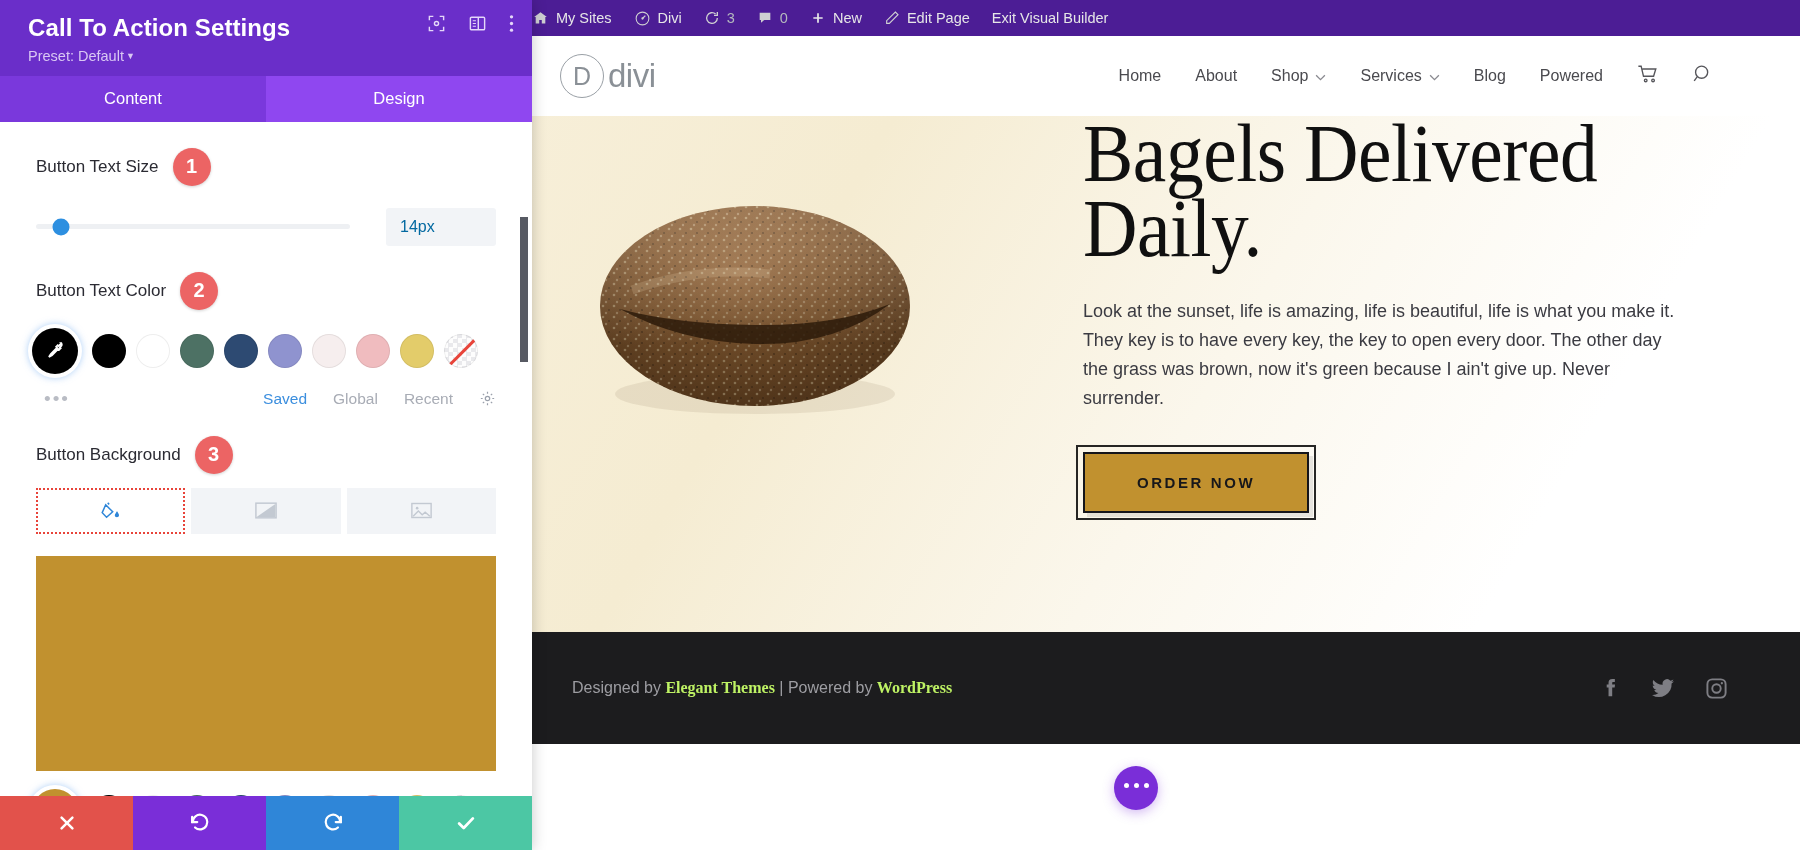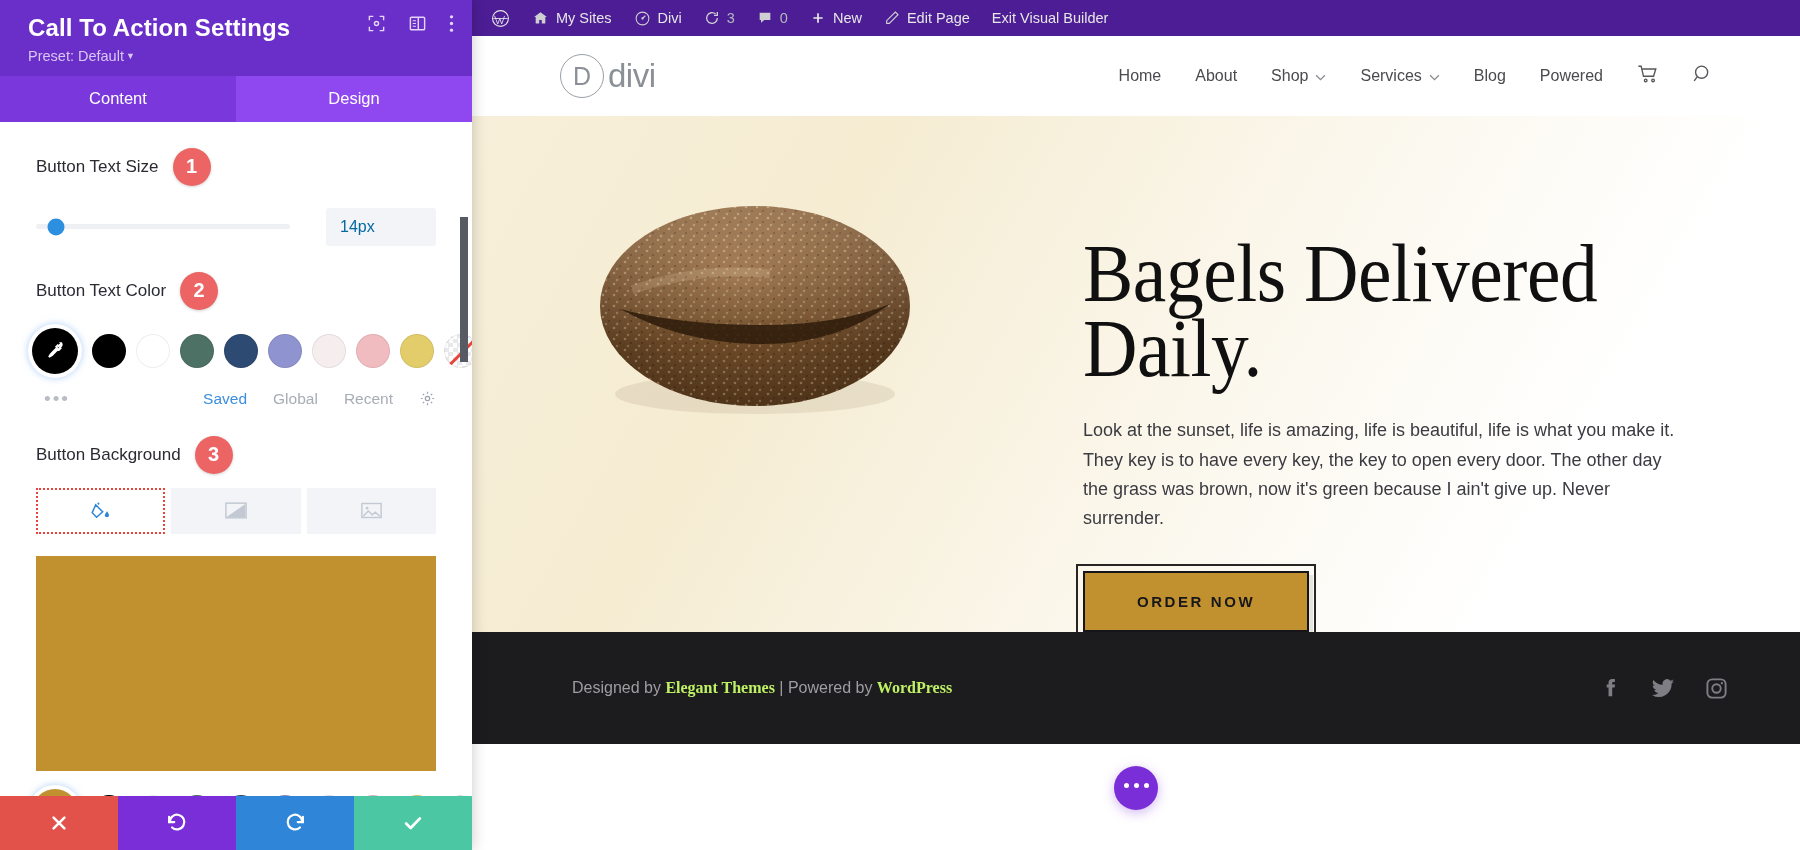--- a/index.html
+++ b/index.html
@@ -7,21 +7,21 @@
     width: 1800px; height: 850px;
     overflow: hidden;
     font-family: "Liberation Sans", sans-serif;
     background: #fff;
   }
   #app { position: relative; width: 1800px; height: 850px; }
 
   
   #settings-panel {
     position: absolute; left: 0; top: 0;
-    width: 472px; height: 850px;
+    width: 532px; height: 850px;
     background: #fff;
     display: flex; flex-direction: column;
     z-index: 40;
     box-shadow: 0 0 14px rgba(0,0,0,.22);
   }
   .panel-header {
     background: #6a2ec9;
     padding: 14px 20px 12px 28px;
     position: relative;
   }
@@ -240,21 +240,21 @@
     cursor: pointer; display: flex; align-items: center; gap: 7px;
     white-space: nowrap;
   }
   .nav-caret { font-size: 10px; color: #8a8a90; position: relative; top: 1px;}
   .nav-icon { padding: 0 16px; cursor: pointer; color: #55555a; display: flex; align-items:center;}
 
   
   #hero {
     height: 516px; position: relative; overflow: hidden;
     background: linear-gradient(120deg,#f7efd9 0%, #f5ecd2 26%, #fbf7ec 55%, #ffffff 80%);
-    display: flex; align-items: flex-end;
+    display: flex; align-items: flex-start;
   }
   .hero-left {
     width: 46%; height: 100%; position: relative;
   }
   .bagel {
     position: absolute; left: 118px; top: 78px;
     width: 330px; height: 235px;
   }
   .hero-right {
     width: 54%; padding-right: 110px;

